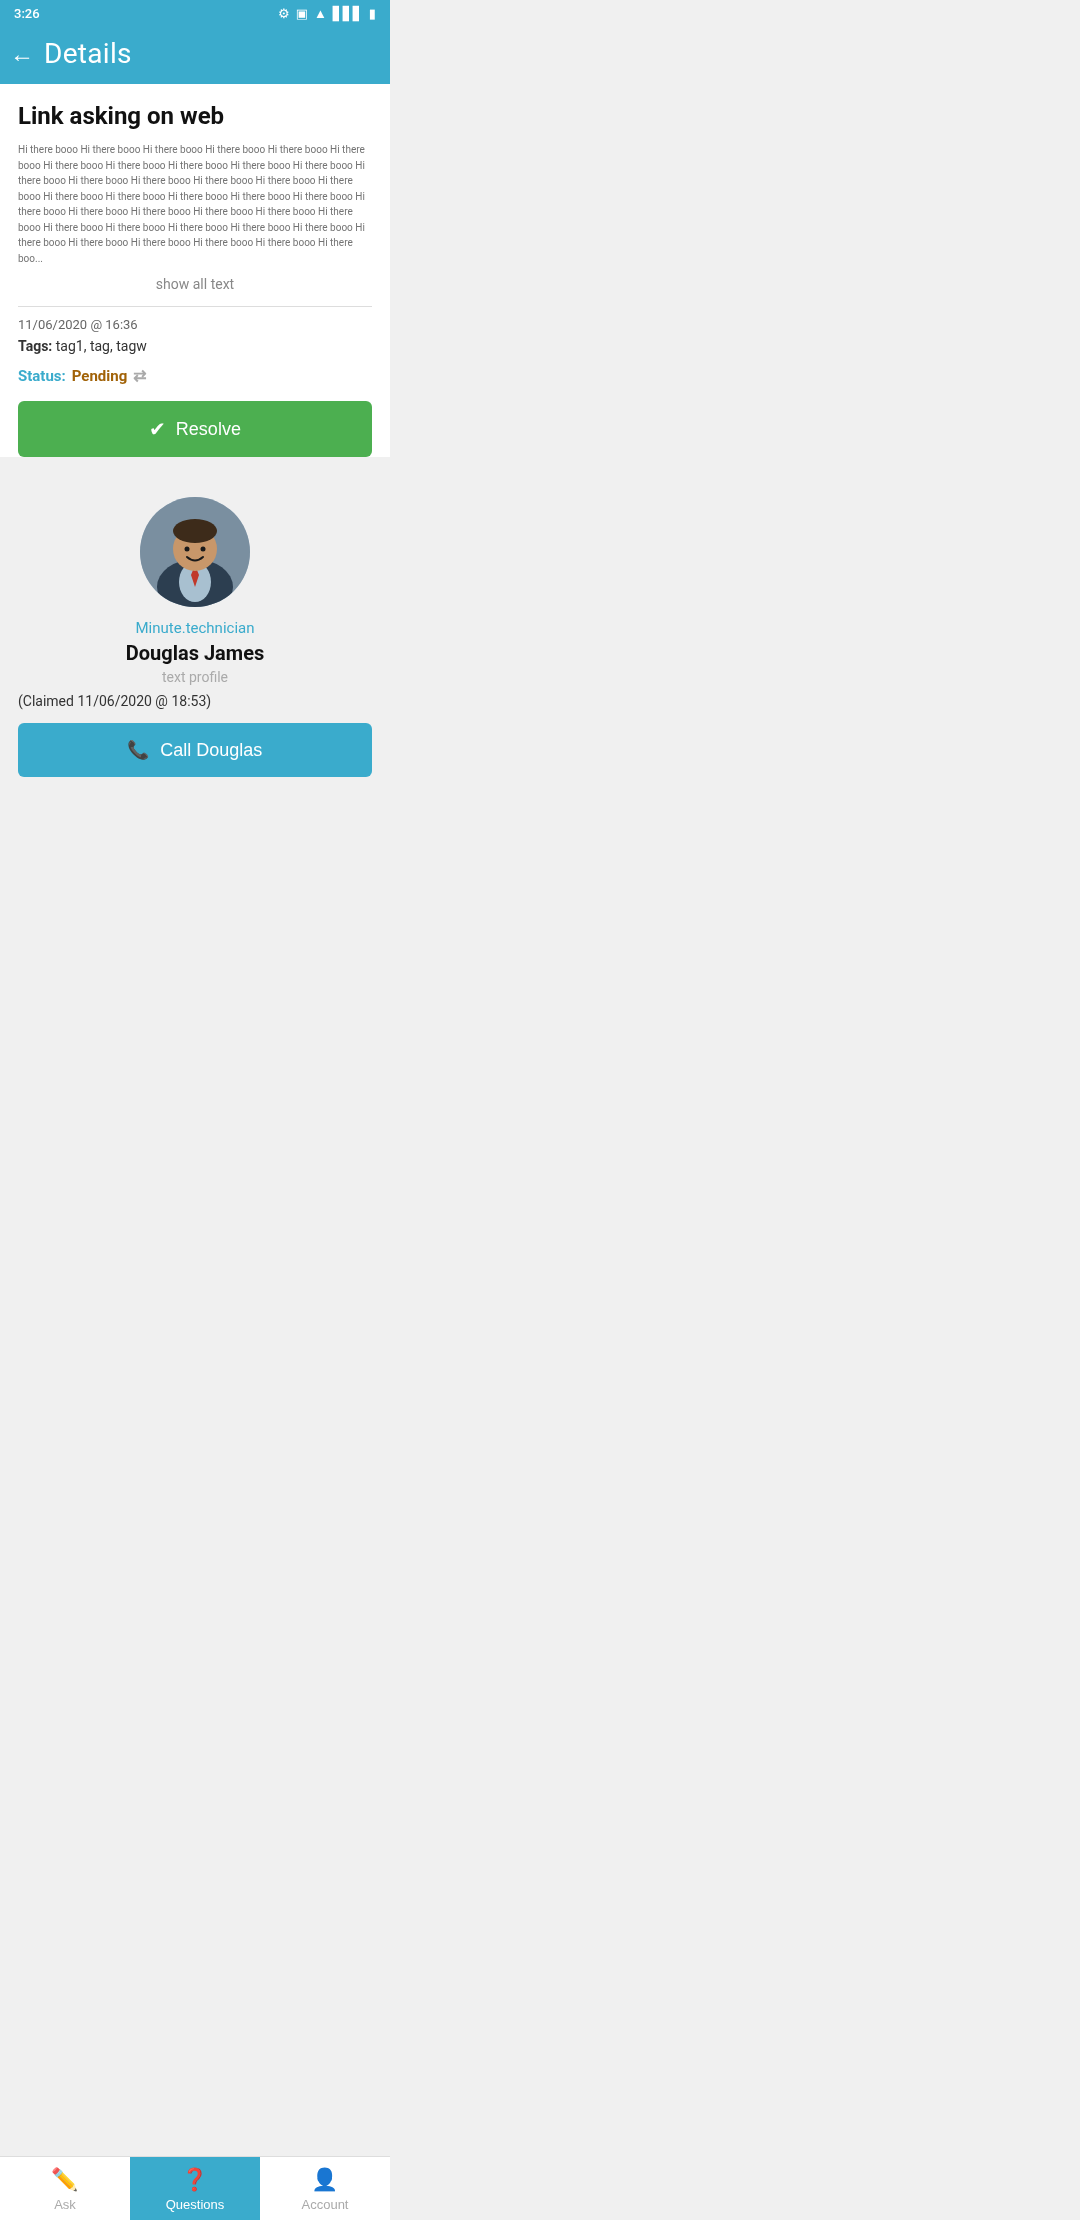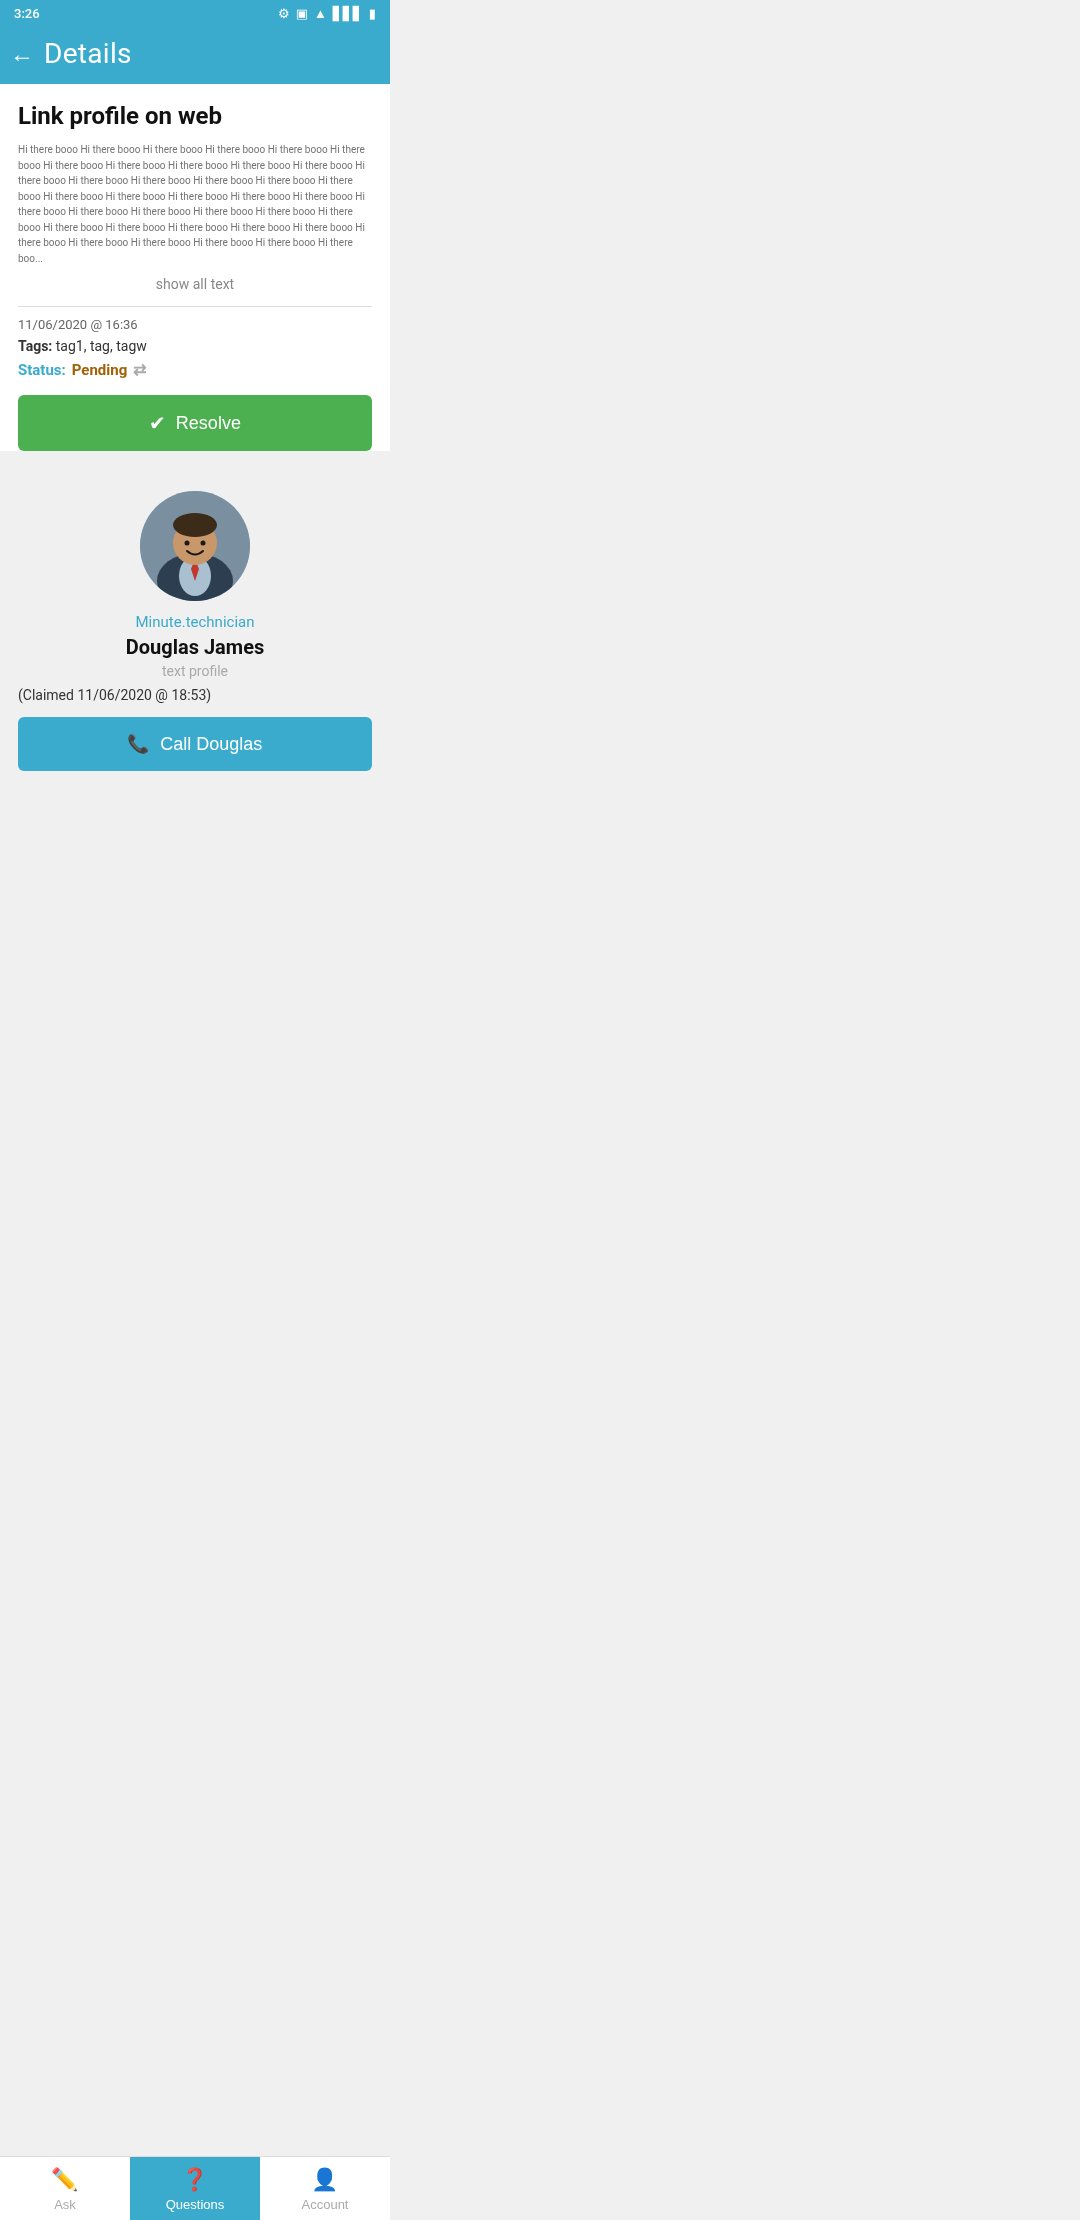--- a/index.html
+++ b/index.html
@@ -89,21 +89,21 @@
 
     .post-date {
       font-size: 13px;
       color: #666;
       margin-bottom: 6px;
     }
 
     .tags-row {
       font-size: 14px;
       color: #333;
-      margin-bottom: 6px;
+      margin-bottom: 12px;
     }
     .tags-row .tags-label {
       font-weight: 700;
     }
 
     .status-row {
       font-size: 15px;
       color: #3aabcc;
       font-weight: 700;
       margin-bottom: 16px;
@@ -279,21 +279,21 @@
     <span>▮</span>
   </div>
 </div>
 
 <div class="toolbar">
   <span class="back-btn">←</span>
   <span class="toolbar-title">Details</span>
 </div>
 
 <div class="content">
-  <div class="post-title">Link profile on web</div>
+  <div class="post-title">Link asking on web</div>
   <div class="post-body">Hi there booo Hi there booo Hi there booo Hi there booo Hi there booo Hi there booo Hi there booo Hi there booo Hi there booo Hi there booo Hi there booo Hi there booo Hi there booo Hi there booo Hi there booo Hi there booo Hi there booo Hi there booo Hi there booo Hi there booo Hi there booo Hi there booo Hi there booo Hi there booo Hi there booo Hi there booo Hi there booo Hi there booo Hi there booo Hi there booo Hi there booo Hi there booo Hi there booo Hi there booo Hi there booo Hi there booo Hi there booo Hi there booo Hi there boo...</div>
   <span class="show-all-link">show all text</span>
 
   <hr class="divider">
 
   <div class="post-date">11/06/2020 @ 16:36</div>
   <div class="tags-row">
     <span class="tags-label">Tags:</span>
     <span>tag1,  tag,  tagw</span>
   </div>

